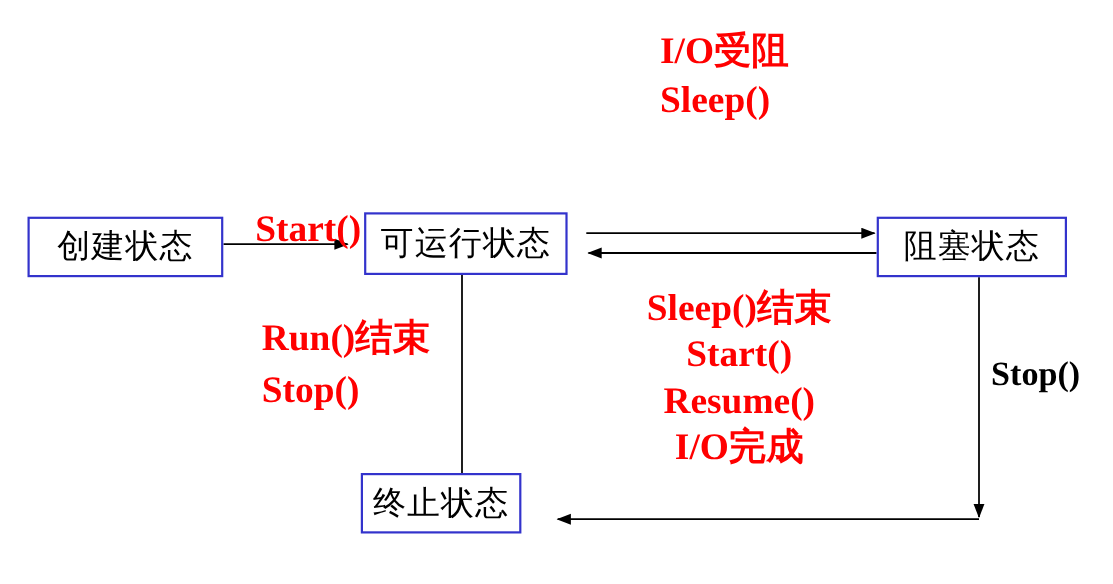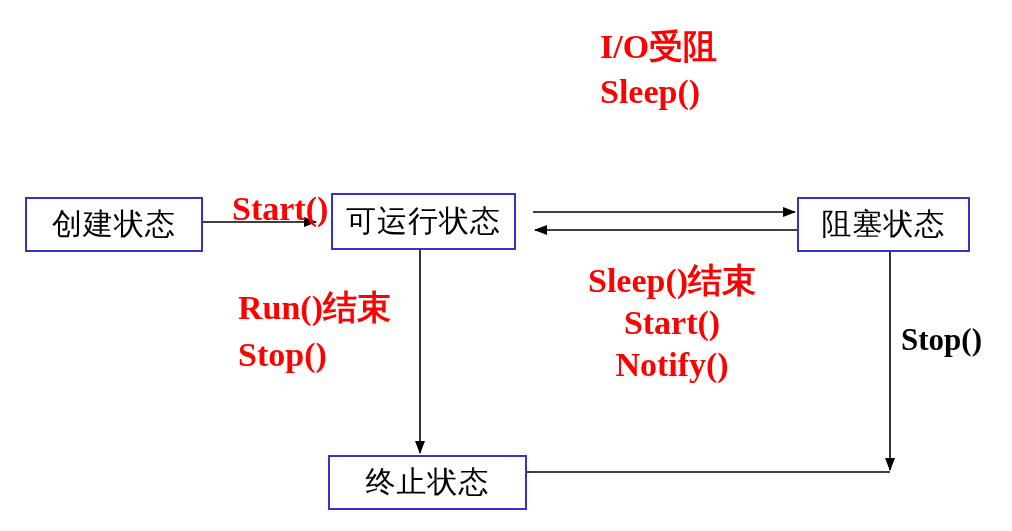--- a/index.html
+++ b/index.html
@@ -26,21 +26,21 @@
     background:var(--background);
     color:#000;
     display:flex;align-items:center;justify-content:center;
     font-size:30px;
     letter-spacing:1px;
     white-space:nowrap;
   }
   .node-create{left:25px;top:197px;width:178px;height:55px;}
   .node-runnable{left:318px;top:193px;width:185px;height:57px;margin-left:13px;}
   .node-blocked{left:797px;top:197px;width:173px;height:55px;}
-  .node-terminated{left:328px;top:455px;width:199px;height:55px;}
+  .node-terminated{left:328px;top:430px;width:146px;height:55px;}
   .red-label{
     position:absolute;
     color:var(--label-red);
     font-weight:bold;
     font-size:34px;
     white-space:nowrap;
   }
   .label-start{left:232px;top:190px;}
   .cond-to-blocked{left:600px;top:24px;line-height:45px;}
   .cond-to-runnable{left:588px;top:260px;line-height:42px;text-align:center;}
@@ -89,21 +89,22 @@
   <div class="red-label label-start">Start()</div>
 
   <div class="red-label cond-to-blocked">
     <span class="cond-line">I/O受阻</span>
     <span class="cond-line">Sleep()</span>
   </div>
 
   <div class="red-label cond-to-runnable">
     <span class="cond-line">Sleep()结束</span>
     <span class="cond-line">Start()</span>
-    <span class="cond-line">Notify()</span>
+    <span class="cond-line">Resume()</span>
+    <span class="cond-line">I/O完成</span>
   </div>
 
   <div class="red-label cond-to-terminated">
     <span class="cond-line">Run()结束</span>
     <span class="cond-line">Stop()</span>
   </div>
 
   <div class="label-stop-black">Stop()</div>
 
 </div>

